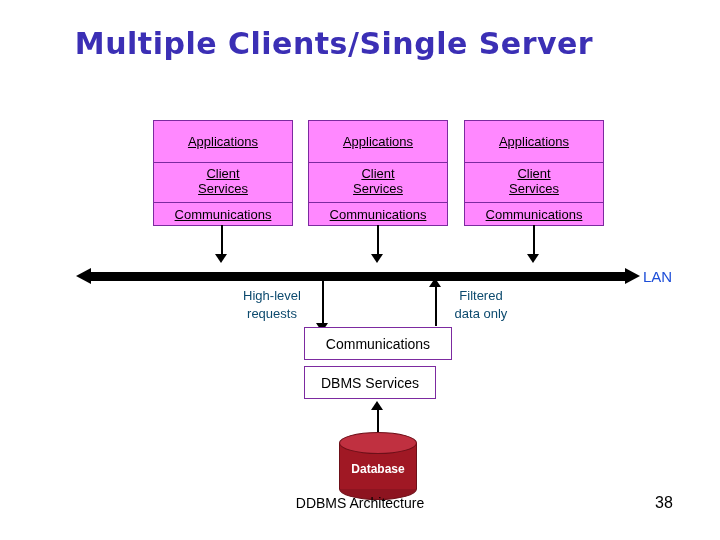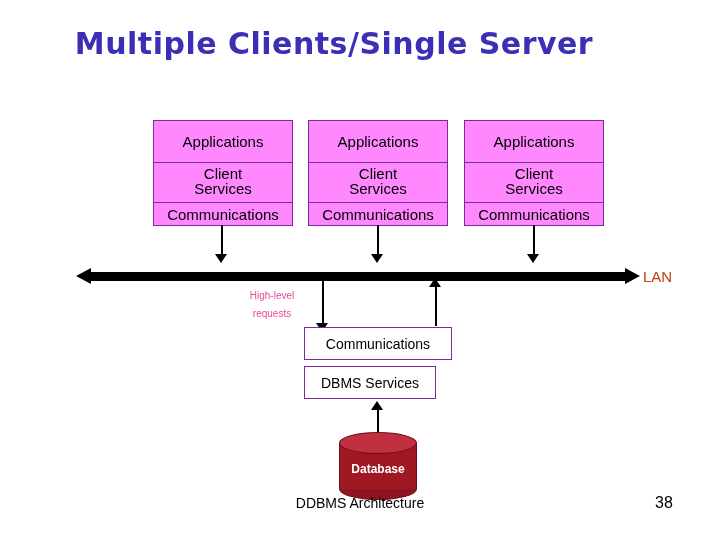--- a/index.html
+++ b/index.html
@@ -39,24 +39,25 @@
     position: absolute;
     width: 140px;
     border: 1px solid #7c2aa0;
     box-sizing: border-box;
   }
   .cell {
     box-sizing: border-box;
     border-bottom: 1px solid #7c2aa0;
     background: #ff88ff;
     color: #000000;
-    font-size: 15px;
+    font-size: 13px;
     text-align: center;
     padding: 3px 2px;
     line-height: 15px;
+    text-decoration: underline;
   }
   .cell.app {
     height: 42px;
     display: flex;
     align-items: center;
     justify-content: center;
   }
   .cell.svc {
     height: 40px;
     display: flex;
@@ -99,21 +100,21 @@
     height: 0;
     border-top: 8px solid transparent;
     border-bottom: 8px solid transparent;
     border-left: 15px solid #000000;
   }
   .lan-label {
     position: absolute;
     left: 643px;
     top: 268px;
     font-size: 15px;
-    color: #c2410c;
+    color: #1d4ed8;
   }
 
   
   .vline {
     position: absolute;
     width: 2px;
     background: #000000;
   }
   .arrow-down {
     position: absolute;
@@ -128,22 +129,22 @@
     width: 0;
     height: 0;
     border-left: 6px solid transparent;
     border-right: 6px solid transparent;
     border-bottom: 9px solid #000000;
   }
 
   
   .annot {
     position: absolute;
-    font-size: 10px;
-    color: #ec4899;
+    font-size: 13px;
+    color: #0c4a6e;
     text-align: center;
     line-height: 18px;
   }
 
   
   .server-box {
     position: absolute;
     box-sizing: border-box;
     border: 1px solid #7c2aa0;
     background: #ffffff;
@@ -277,20 +278,24 @@
   <div class="vline" style="left:322px; top:281px; height:45px;"></div>
   <div class="arrow-down" style="left:316px; top:323px;"></div>
 
   <div class="vline" style="left:435px; top:281px; height:45px;"></div>
   <div class="arrow-up" style="left:429px; top:278px;"></div>
 
   <div class="annot" style="left:226px; top:287px; width:92px;">
     <div>High-level</div>
     <div>requests</div>
   </div>
+  <div class="annot" style="left:441px; top:287px; width:80px;">
+    <div>Filtered</div>
+    <div>data only</div>
+  </div>
 
   <div class="server-box" style="left:304px; top:327px; width:148px; height:33px;">Communications</div>
   <div class="server-box" style="left:304px; top:366px; width:132px; height:33px;">DBMS Services</div>
 
   <div class="vline" style="left:377px; top:410px; height:24px;"></div>
   <div class="arrow-up" style="left:371px; top:401px;"></div>
 
   <div class="db">
     <div class="db-bottom"></div>
     <div class="db-body"></div>

